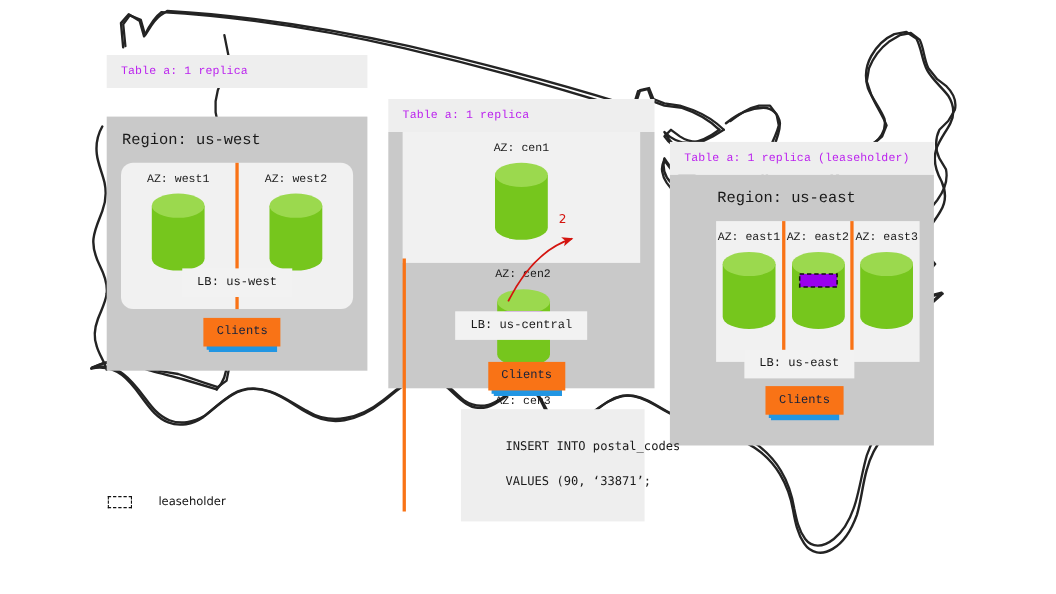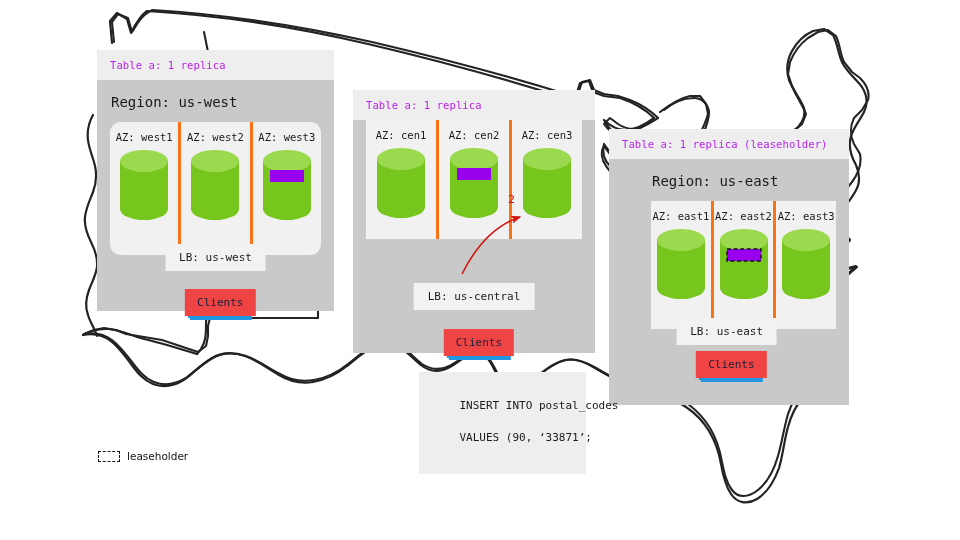--- a/index.html
+++ b/index.html
@@ -8,21 +8,21 @@
     background: #ffffff;
     font-family: "DejaVu Sans Mono", monospace;
     overflow: hidden;
   }
   #stage { position: relative; width: 960px; height: 540px; background:#fff; }
 
   
   #usmap { position:absolute; left:0; top:0; width:960px; height:540px; }
 
   
-  .panel { position: absolute; }
+  .panel { position: absolute; font-family: Liberation Mono, monospace; }
   .panel-title {
     background: #eeeeee;
     color: #bb22ee;
     font-size: 10.5px;
     letter-spacing: .1px;
     padding: 9px 12px 9px 13px;
     white-space: nowrap;
   }
   .panel-body { background: #c9c9c9; padding: 0 0 14px 0; }
   .region-label {
@@ -57,42 +57,42 @@
     font-size: 11px; color:#1a1a1a;
     padding: 7px 14px;
     white-space: nowrap;
     left: 50%;
     transform: translateX(-50%);
   }
   
   .clients-wrap { position:absolute; left:50%; transform: translateX(-50%); }
   .clients {
     position: relative;
-    background: #ef4444;
+    background: #f97316;
     color: #14213d;
     font-size: 11px;
     padding: 7px 12px;
     white-space: nowrap;
     z-index: 4;
   }
   .clients-wrap .sh { position:absolute; background:#2196e3; z-index:1; }
 
   
   .sqlbox {
     position:absolute;
     background:#eeeeee;
     font-size: 11px;
     color:#1a1a1a;
     line-height: 1.45;
     padding: 10px 14px 12px 14px;
     white-space: pre;
   }
 
   
-  .legend { position:absolute; display:flex; align-items:center; gap:7px; }
+  .legend { position:absolute; display:flex; align-items:center; gap:24px; }
   .legend-swatch {
     width: 22px; height: 11px;
     border: 1.6px dashed #111;
     background: transparent;
   }
   .legend-text { font-family:"DejaVu Sans", sans-serif; font-size: 10.5px; color:#111; }
 
   
   .arrow-layer { position:absolute; left:0; top:0; pointer-events:none; }
   .arrow-num { position:absolute; color:#d4140f; font-size:11px; font-family:"DejaVu Sans", sans-serif; }
@@ -266,65 +266,55 @@
       <path d="M93,115 C89,122 87,131 88,140 C89,149 93,157 95,166
                C97,175 96,184 93,192 C90,200 86,208 85,217
                C84,226 87,234 91,242 C95,250 98,258 97,267"></path>
       <path d="M97,267 C96,275 92,282 89,290 C86,298 85,307 88,315
                C90,322 95,329 97,336"></path>
     </g>
   </svg>
 
   <div class="panel" id="panel-west" style="left:97px; top:50px; width:237px;">
     <div class="panel-title">Table a: 1 replica</div>
-    <div class="panel-body" style="height:231px;">
+    <div class="panel-body" style="height:231px;margin-top:26px;">
       <div class="region-label">Region: us-west</div>
       <div class="az-row" style="height:133px;border-radius:11px;">
         <div class="az">
           <div class="az-label">AZ: west1</div>
           <div class="cyl">
             <svg width="52" height="72" viewBox="0 0 52 72" xmlns="http://www.w3.org/2000/svg">
               <path d="M2,12 L2,60 A24,11 0 0 0 50,60 L50,12 Z" fill="#76c61d"></path>
               <ellipse cx="26" cy="12" rx="24" ry="11" fill="#9bd94e"></ellipse>
             </svg>
           </div>
         </div>
         <div class="az">
           <div class="az-label">AZ: west2</div>
           <div class="cyl">
             <svg width="52" height="72" viewBox="0 0 52 72" xmlns="http://www.w3.org/2000/svg">
               <path d="M2,12 L2,60 A24,11 0 0 0 50,60 L50,12 Z" fill="#76c61d"></path>
               <ellipse cx="26" cy="12" rx="24" ry="11" fill="#9bd94e"></ellipse>
-            </svg>
-          </div>
-        </div>
-        <div class="az">
-          <div class="az-label">AZ: west3</div>
-          <div class="cyl">
-            <svg width="52" height="72" viewBox="0 0 52 72" xmlns="http://www.w3.org/2000/svg">
-              <path d="M2,12 L2,60 A24,11 0 0 0 50,60 L50,12 Z" fill="#76c61d"></path>
-              <ellipse cx="26" cy="12" rx="24" ry="11" fill="#9bd94e"></ellipse>
-              <rect x="9" y="21" width="34" height="12" fill="#9900ee"></rect>
             </svg>
           </div>
         </div>
       </div>
     </div>
     <div class="lb" style="top:194px; left:50%;">LB: us-west</div>
     <div class="clients-wrap" style="top:239px; left:52%;">
       <div class="sh" style="left:5px; top:5px; width:62px; height:26px;"></div>
       <div class="sh" style="left:3px; top:3px; width:62px; height:26px;"></div>
       <div class="clients">Clients</div>
     </div>
   </div>
 
   <div class="panel" id="panel-central" style="left:353px; top:90px; width:242px;">
     <div class="panel-title">Table a: 1 replica</div>
     <div class="panel-body" style="height:233px;">
-      <div class="az-row" style="height:119px;">
+      <div class="az-row" style="height:119px;flex-direction:column;">
         <div class="az">
           <div class="az-label">AZ: cen1</div>
           <div class="cyl">
             <svg width="52" height="72" viewBox="0 0 52 72" xmlns="http://www.w3.org/2000/svg">
               <path d="M2,12 L2,60 A24,11 0 0 0 50,60 L50,12 Z" fill="#76c61d"></path>
               <ellipse cx="26" cy="12" rx="24" ry="11" fill="#9bd94e"></ellipse>
             </svg>
           </div>
         </div>
         <div class="az">

